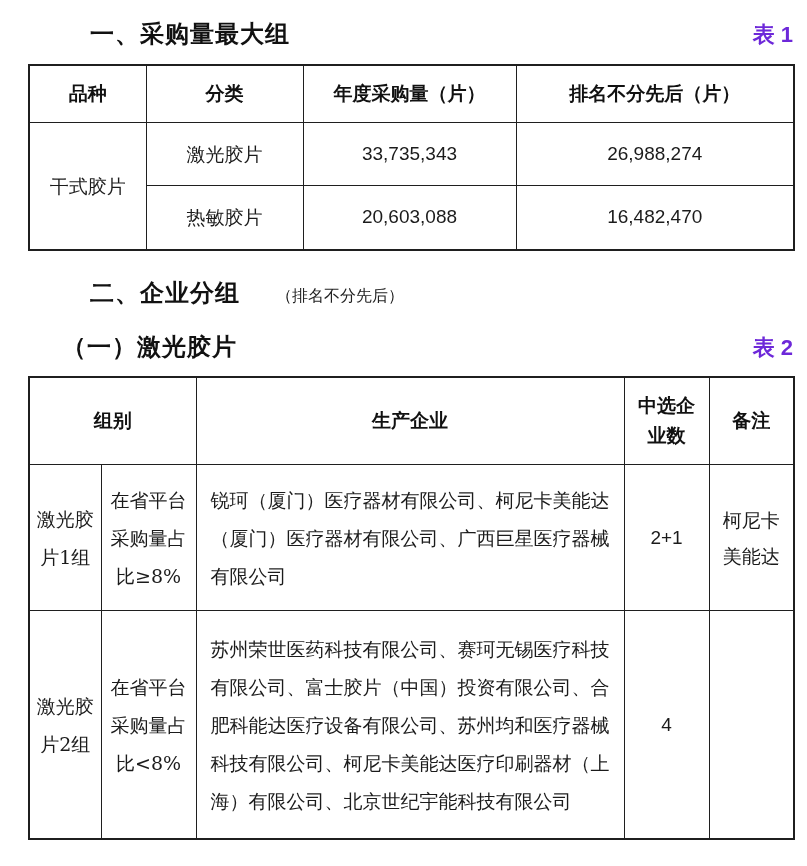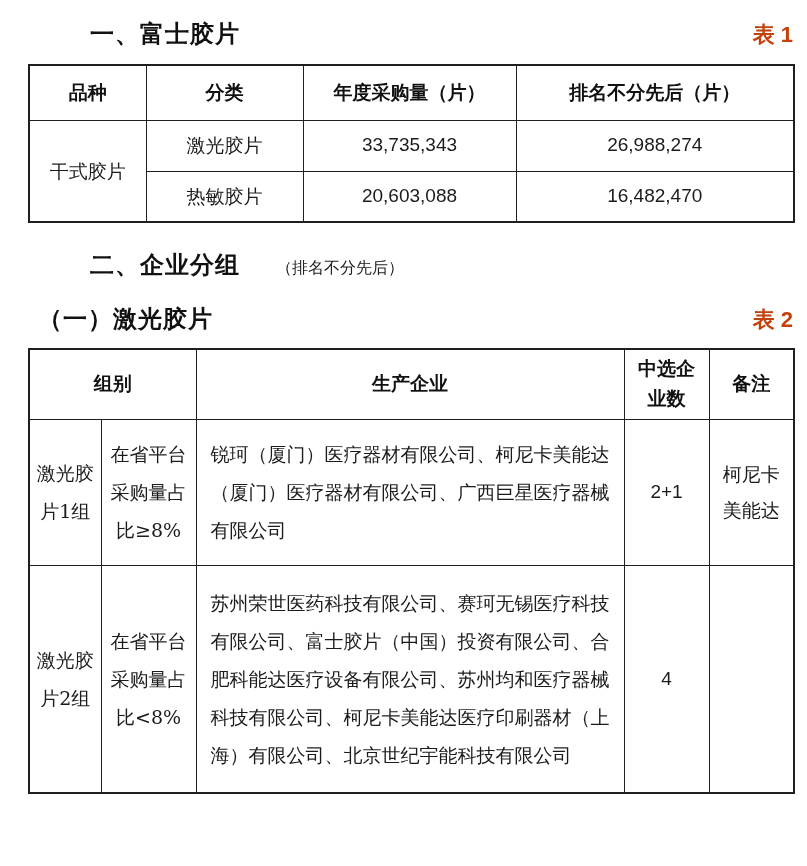--- a/index.html
+++ b/index.html
@@ -11,46 +11,46 @@
     color:#1b1b1b;
   }
   .page { width:807px; height:866px; padding-top:18px; }
 
   
   .heading-row {
     display:flex; justify-content:space-between; align-items:baseline;
     padding-right:14px;
   }
   .heading-row.lvl1 { padding-left:90px; }
-  .heading-row.lvl2 { padding-left:38px; }
+  .heading-row.lvl2 { padding-left:62px; }
   .h-main {
     font-family:"Liberation Sans", sans-serif;
     font-weight:bold; font-size:24px; line-height:32px;
     color:#111; letter-spacing:1px;
   }
   .h-note {
     font-family:Liberation Sans, sans-serif;
     font-weight:normal; font-size:16px; color:#222; letter-spacing:0px;margin-left:36px;
   }
   .table-label {
     font-family:"Liberation Sans", sans-serif;
-    font-weight:bold; font-size:22px; color:#c2410c;
+    font-weight:bold; font-size:22px; color:#6d28d9;
   }
 
   
   table {
     border-collapse:collapse; table-layout:fixed;
     margin-left:28px; width:765px;
     border:2px solid #1f1f1f;
   }
   th, td {
     border:1.5px solid #1f1f1f;
     text-align:center; vertical-align:middle;
     font-size:19px; color:#1b1b1b;
-    padding:4px 8px;
+    padding:13px 8px;
   }
   th {
     font-family:"Liberation Sans", sans-serif;
     font-weight:bold; font-size:19px; color:#111;
     line-height:1.6;
   }
   td { font-family:"DejaVu Serif", serif; line-height:1.9; }
   td.num, td.count {
     font-family:"Liberation Sans", sans-serif;
     font-size:19px; letter-spacing:0px;
@@ -73,21 +73,21 @@
 
   .gap-sm { height:22px; }
   .gap-md { height:26px; }
 </style>
 </head>
 <body>
 
 <div class="page">
 
   <div class="heading-row lvl1">
-    <span class="h-main">一、富士胶片</span>
+    <span class="h-main">一、采购量最大组</span>
     <span class="table-label">表 1</span>
   </div>
 
   <table id="table1">
     <colgroup>
       <col style="width:117px">
         <col style="width:157px">
         <col style="width:213px">
         <col style="width:278px">
     </colgroup>

